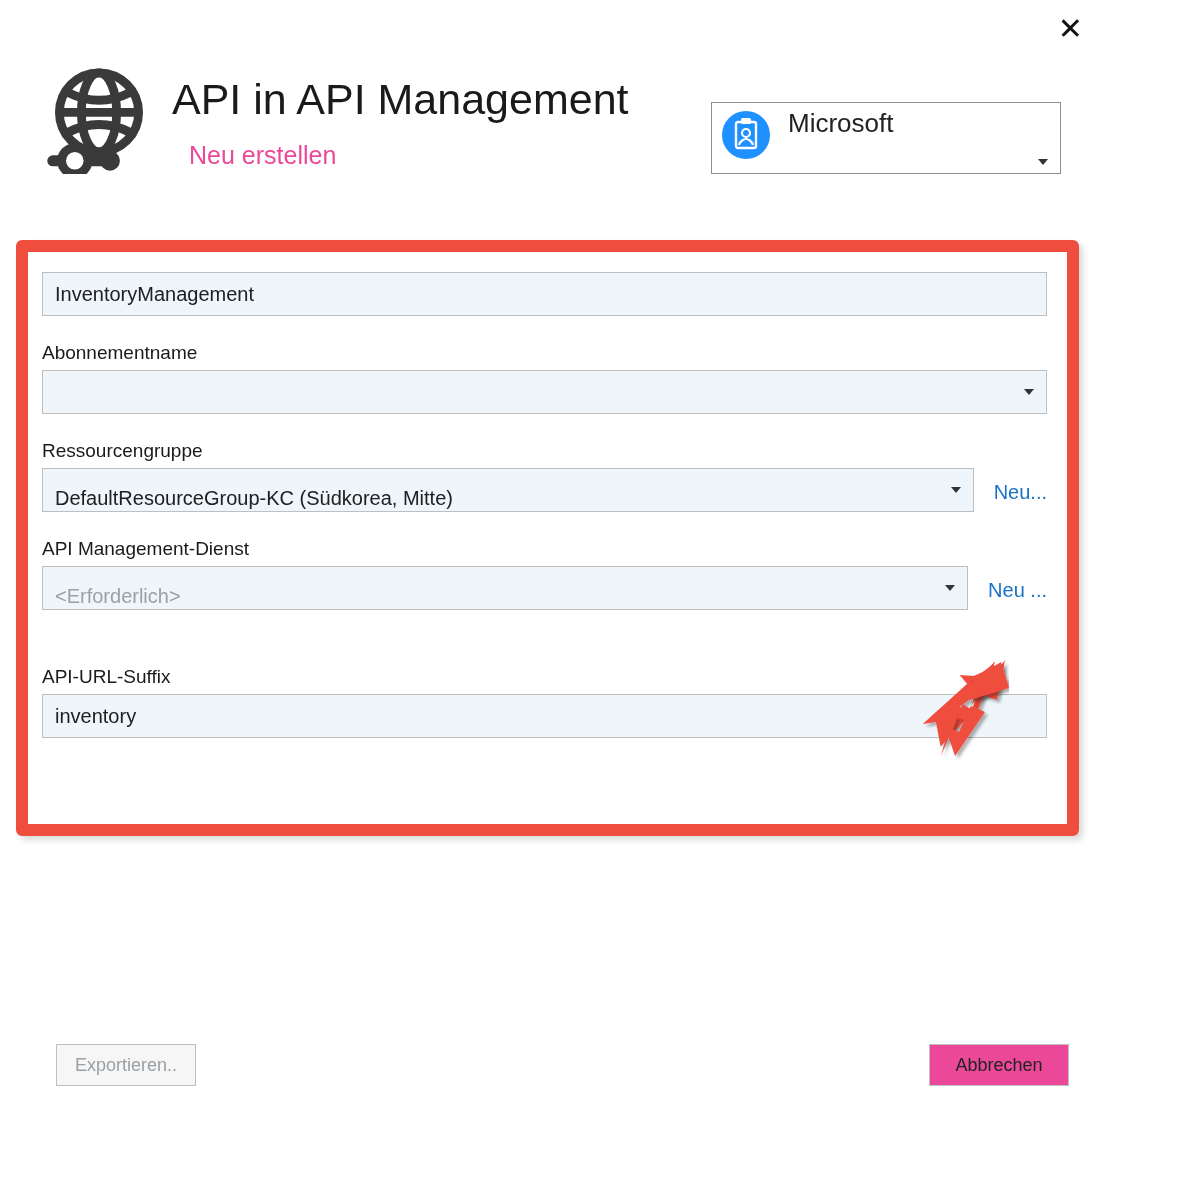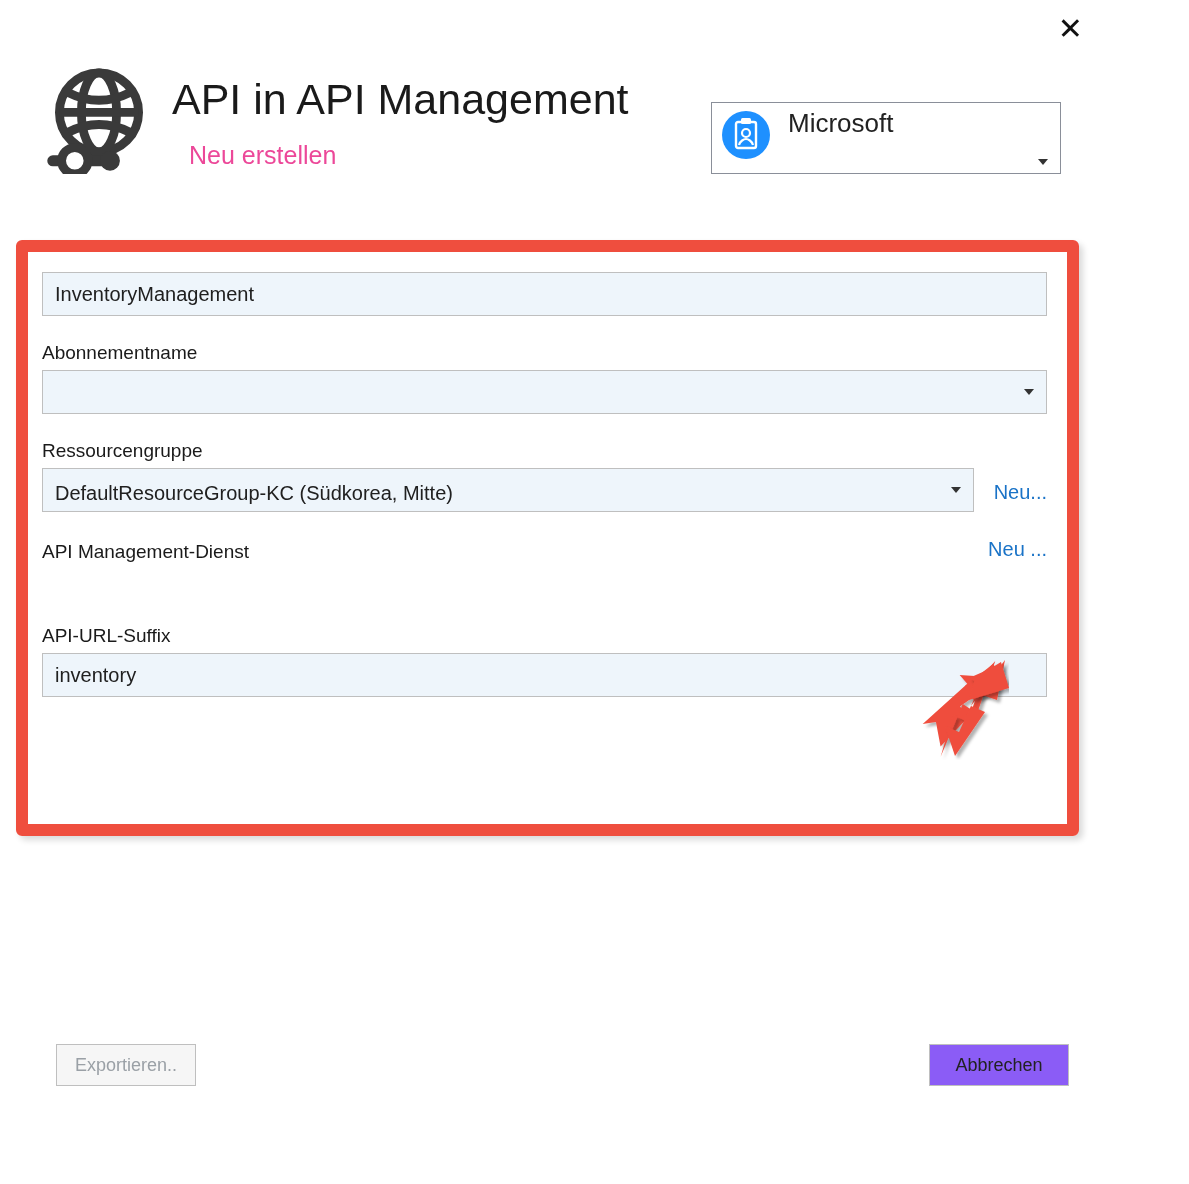--- a/index.html
+++ b/index.html
@@ -121,30 +121,30 @@
     font-size: 19px;
     color: #1a1a1a;
     margin-bottom: 6px;
   }
   .text-input, .combo-input {
     width: 100%;
     height: 44px;
     border: 1px solid #bfbfbf;
     background: #eef5fb;
     font-size: 20px;
-    padding: 6px 12px;
+    padding: 18px 12px;
     color: #202020;
     outline: none;
   }
   .text-input { background: #eef5fb; }
   .combo-input {
     background: #eef5fb;
     position: relative;
     display: flex;
-    align-items: flex-end;
+    align-items: flex-start;
     padding-right: 30px;
   }
   .combo-input.placeholder { color: #9aa0a6; }
   .combo-caret {
     position: absolute;
     right: 12px;
     top: 50%;
     transform: translateY(-50%);
     width: 0; height: 0;
     border-left: 5px solid transparent;
@@ -173,21 +173,21 @@
     right: 120px;
     bottom: 98px;
     display: flex;
     align-items: center;
   }
   .footer .spacer { flex: 1 1 auto; }
   .btn {
     height: 42px;
     min-width: 140px;
     border: 1px solid #bfbfbf;
-    background: #8b5cf6;
+    background: #ec4899;
     font-size: 18px;
     color: #222;
     padding: 0 16px;
     cursor: pointer;
     margin-left: 12px;
   }
   .btn.disabled {
     color: #9aa0a6;
     background: #f6f6f6;
     cursor: default;
@@ -261,20 +261,24 @@
         </div>
       </div>
       <div class="link-col">
         <span class="neu-link">Neu...</span>
       </div>
     </div>
 
     <div class="form-row form-row-split">
       <div class="field-col">
         <div class="field-label">API Management-Dienst</div>
+        <div class="combo-input placeholder">
+          <span>&lt;Erforderlich&gt;</span>
+          <div class="combo-caret"></div>
+        </div>
       </div>
       <div class="link-col">
         <span class="neu-link">Neu ...</span>
       </div>
     </div>
 
     <div style="height:30px"></div>
 
     <div class="form-row" style="margin-bottom:4px">
       <div class="field-label">API-URL-Suffix</div>

